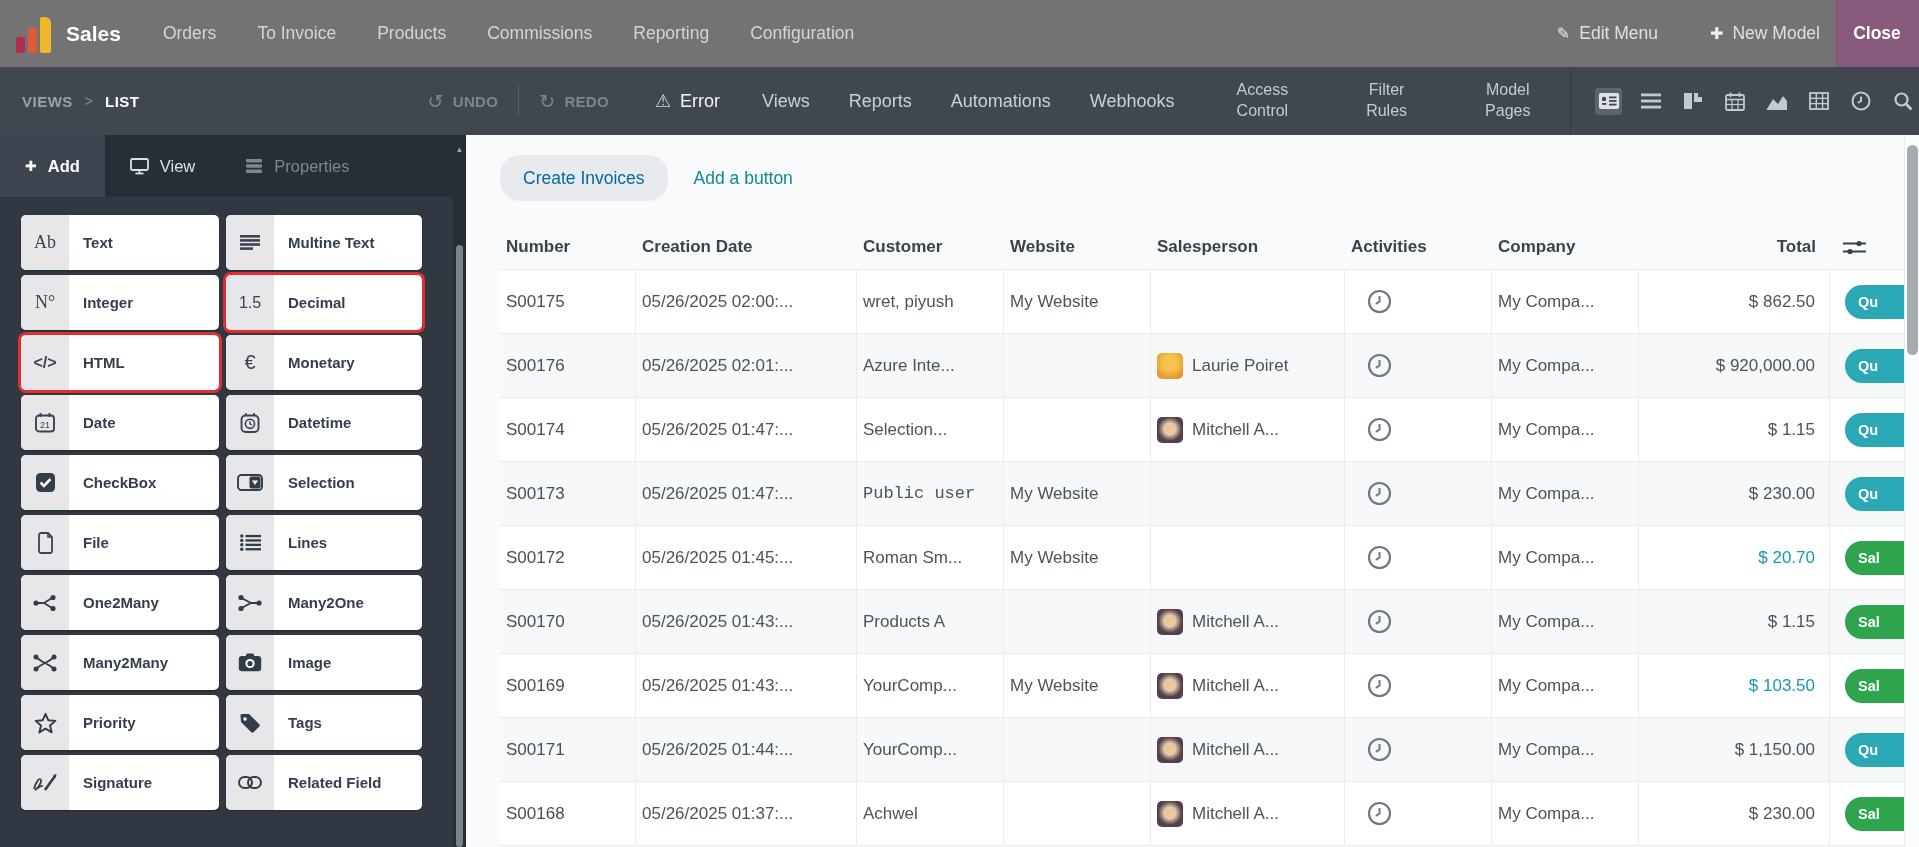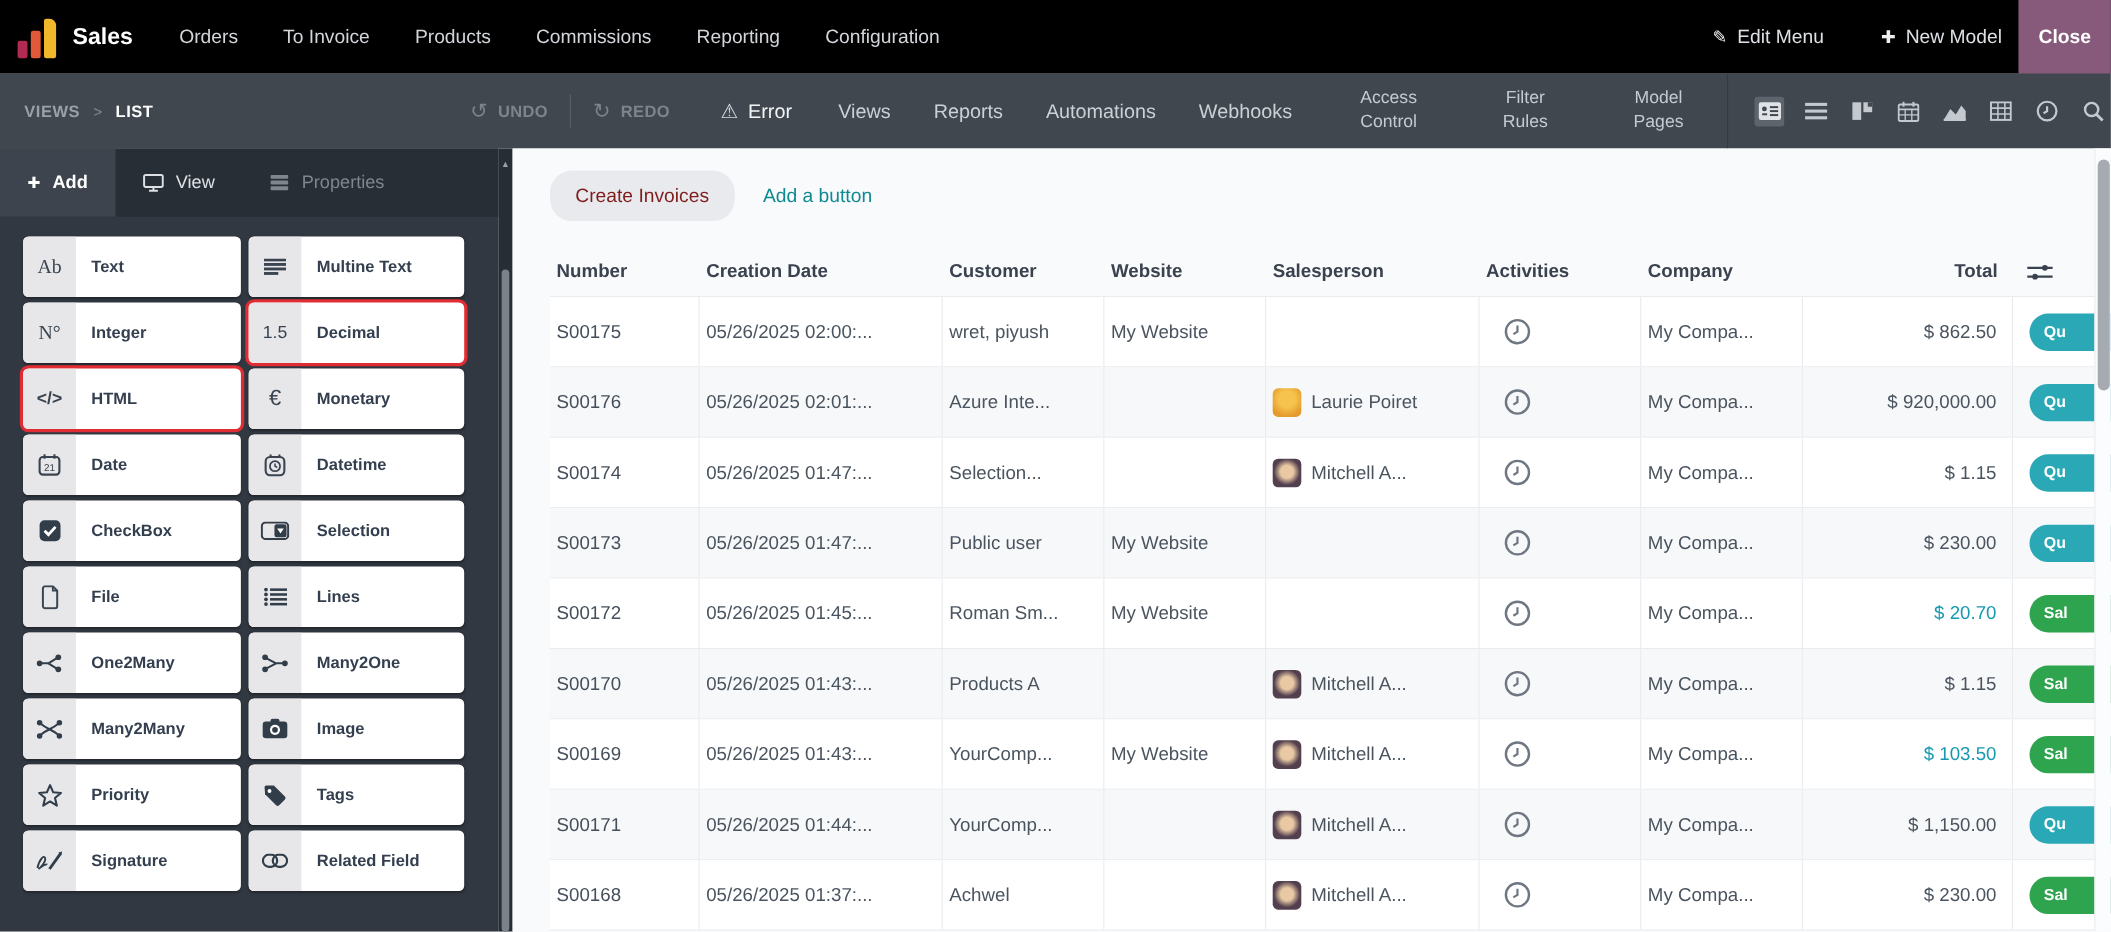--- a/index.html
+++ b/index.html
@@ -3,21 +3,21 @@
 <meta charset="utf-8">
 <style>
   * { box-sizing: border-box; margin: 0; padding: 0; }
   html,body { width:1919px; height:847px; overflow:hidden; }
   body {
     font-family:"Liberation Sans","DejaVu Sans",sans-serif;
     background:#f9fafb; position:relative; color:#4a545f;
   }
   
   .navbar { position:absolute; top:0; left:0; width:1919px; height:67px;
-    background:#000000; display:flex; align-items:center; padding-left:16px; }
+    background:#737373; display:flex; align-items:center; padding-left:16px; }
   .logo { width:38px; height:38px; display:flex; align-items:flex-end; gap:3px; margin-right:12px; }
   .logo i { display:block; border-radius:2px; }
   .logo .b1 { width:9px; height:16px; background:#b02a52; }
   .logo .b2 { width:9px; height:25px; background:#e05a3a; }
   .logo .b3 { width:11px; height:36px; background:#f0b82b; border-radius:2px 6px 2px 2px; }
   .app-name { font-size:21px; font-weight:700; color:#fff; margin-right:42px; }
   .main-menu { display:flex; align-items:center; }
   .nav-item { font-size:17.5px; color:#d2d6db; margin-right:41px; cursor:pointer; white-space:nowrap; }
   .nav-spacer { flex:1; }
   .nav-action { display:flex; align-items:center; gap:9px; color:#dde1e5; font-size:17.5px; margin-right:52px; cursor:pointer; white-space:nowrap; }
@@ -70,21 +70,21 @@
   .side-scroll { position:absolute; top:135px; left:453px; width:13px; height:712px; background:#262d35; }
   .side-scroll .arr { position:absolute; top:10px; left:0; width:13px; text-align:center;
     font-size:8px; color:#9aa0a7; }
   .side-scroll .thumb { position:absolute; top:110px; left:3px; width:7px; height:602px;
     background:#7b828a; border-radius:4px; }
   
   .main { position:absolute; top:135px; left:466px; width:1453px; height:712px;
     background:#f9fafb; overflow:hidden; }
   .actions { display:flex; align-items:center; padding:20px 0 0 34px; gap:26px; }
   .btn-create { height:46px; padding:0 23px; background:#e8eaed; border-radius:20px;
-    font-size:17.5px; color:#7f1d1d; display:flex; align-items:center; cursor:pointer; }
+    font-size:17.5px; color:#0369a1; display:flex; align-items:center; cursor:pointer; }
   .link-add { font-size:17.5px; color:#0f8a91; cursor:pointer; }
   .table { margin:24px 0 0 34px; width:1419px; }
   .thead { display:flex; height:45px; align-items:center; border-bottom:1px solid #e9ecef; }
   .th { font-size:17px; font-weight:700; color:#39424e; padding-left:6px; cursor:pointer; white-space:nowrap; }
   .th.right { text-align:right; padding-right:14px; padding-left:0; }
   .th-badge { display:flex; align-items:center; padding-left:12px; }
   .trow { display:flex; height:64px; align-items:stretch; border-bottom:1px solid #e9ecef;
     background:#fff; cursor:pointer; }
   .trow:nth-child(even) { background:#f7f8f9; }
   .td { display:flex; align-items:center; padding-left:6px; font-size:17px; color:#4a545f;
@@ -549,21 +549,21 @@
           </div>
           <div class="td " style="width: 147px;">My Compa...</div>
           <div class="td right" style="width: 191px;">$ 1.15</div>
           <div class="td no-sep badge-cell" style="width: 89px;">
             <span class="pill teal">Qu</span>
           </div>
         </div>
         <div class="trow">
           <div class="td num" style="width: 136px;">S00173</div>
           <div class="td " style="width: 221px;">05/26/2025 01:47:...</div>
-          <div class="td " style="width: 147px;">Public user</div>
+          <div class="td " style="width: 147px; font-family: Liberation Mono, monospace;">Public user</div>
           <div class="td " style="width: 147px;">My Website</div>
           <div class="td " style="width: 194px;"></div>
           <div class="td clockcell" style="width: 147px;">
             <svg width="25" height="25" viewBox="0 0 25 25">
               <circle cx="12.5" cy="12.5" r="10.5" fill="none" stroke="#6f7782" stroke-width="2.2"></circle>
               <path d="M12.5 7 V12.5 L8.8 14.8" fill="none" stroke="#6f7782" stroke-width="2"></path>
             </svg>
           </div>
           <div class="td " style="width: 147px;">My Compa...</div>
           <div class="td right" style="width: 191px;">$ 230.00</div>

